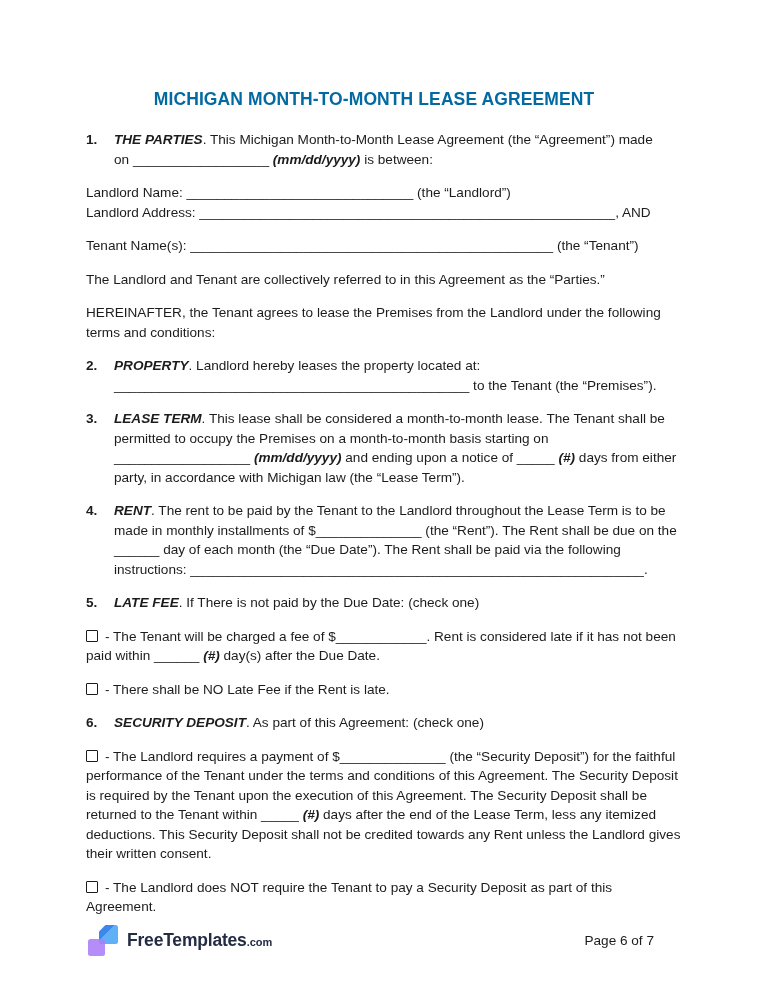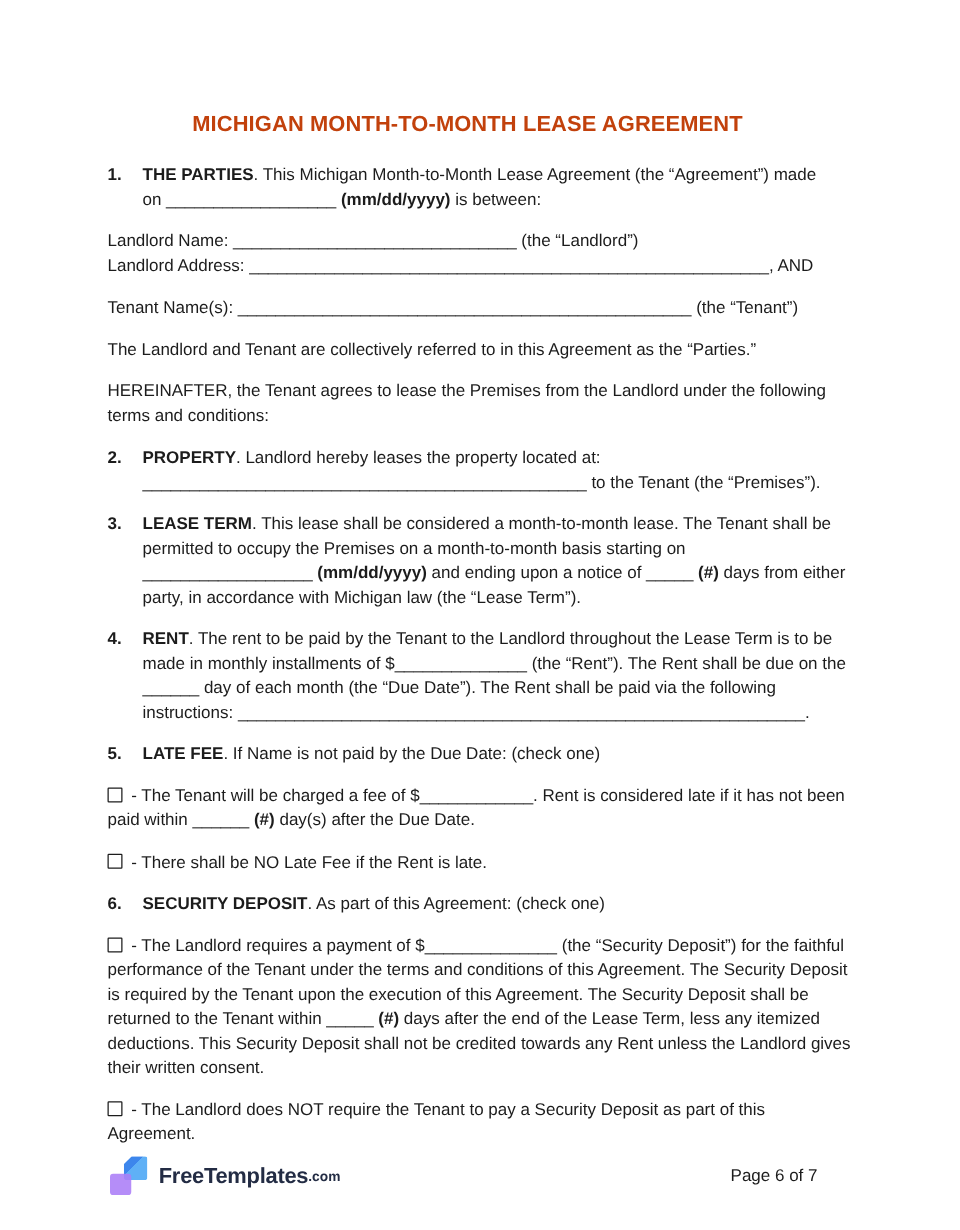--- a/index.html
+++ b/index.html
@@ -4,30 +4,30 @@
 <style>
   html,body{margin:0;padding:0;background:#ffffff;}
   .page{
     width:768px;height:984px;position:relative;background:#ffffff;
     font-family:"Liberation Sans",sans-serif;
     font-size:13.6px;line-height:19.5px;color:#1c1c1c;
     overflow:hidden;
   }
   .title{
     margin:0;padding:88px 60px 0 40px;text-align:center;
-    font-size:17.5px;line-height:22px;font-weight:bold;color:#c2410c;
+    font-size:17.5px;line-height:22px;font-weight:bold;color:#0369a1;
     letter-spacing:.1px;
   }
   .content{padding:20px 86px 0 86px;}
   .blk{margin-top:14px;}
   .blk:first-child{margin-top:0;}
   .numbered{position:relative;padding-left:28px;}
   .numbered .num{position:absolute;left:0;top:0;font-weight:bold;}
   .para,.checkbox{}
-  .b{font-weight:bold;}
+  .b{font-weight:bold;font-style:italic;}
   .cb{
     display:inline-block;width:10px;height:10px;
     border:1.6px solid #1c1c1c;border-radius:1px;
     margin-right:7px;vertical-align:-1px;background:#fff;
   }
   .footer{
     position:absolute;left:88px;right:86px;bottom:28px;
     display:flex;align-items:center;justify-content:space-between;
   }
   .brand{display:flex;align-items:center;}
@@ -53,21 +53,21 @@
 
   <main class="content" id="doc-blocks">
       <div class="blk numbered"><span class="num">1.</span><span class="txt"><span class="b">THE PARTIES</span><span>. This Michigan Month-to-Month Lease Agreement (the “Agreement”) made on&nbsp;__________________ </span><span class="b">(mm/dd/yyyy)</span><span> is between:</span></span></div>
       <div class="blk para"><span class="txt"><span>Landlord Name: ______________________________ (the “Landlord”)</span><br><span>Landlord Address: _______________________________________________________, AND</span></span></div>
       <div class="blk para"><span class="txt"><span>Tenant Name(s): ________________________________________________ (the “Tenant”)</span></span></div>
       <div class="blk para"><span class="txt"><span>The Landlord and Tenant are collectively referred to in this Agreement as the “Parties.”</span></span></div>
       <div class="blk para"><span class="txt"><span>HEREINAFTER, the Tenant agrees to lease the Premises from the Landlord under the following terms and conditions:</span></span></div>
       <div class="blk numbered"><span class="num">2.</span><span class="txt"><span class="b">PROPERTY</span><span>. Landlord hereby leases the property located at:</span><br><span>_______________________________________________ to the Tenant (the “Premises”).</span></span></div>
       <div class="blk numbered"><span class="num">3.</span><span class="txt"><span class="b">LEASE TERM</span><span>. This lease shall be considered a month-to-month lease. The Tenant shall be permitted to occupy the Premises on a month-to-month basis starting on __________________ </span><span class="b">(mm/dd/yyyy)</span><span> and ending upon a notice of _____ </span><span class="b">(#)</span><span> days from either party, in accordance with Michigan law (the “Lease Term”).</span></span></div>
       <div class="blk numbered"><span class="num">4.</span><span class="txt"><span class="b">RENT</span><span>. The rent to be paid by the Tenant to the Landlord throughout the Lease Term is to be made in monthly installments of $______________ (the “Rent”). The Rent shall be due on the ______ day of each month (the “Due Date”). The Rent shall be paid via the following instructions: ____________________________________________________________.</span></span></div>
-      <div class="blk numbered"><span class="num">5.</span><span class="txt"><span class="b">LATE FEE</span><span>. If Name is not paid by the Due Date: (check one)</span></span></div>
+      <div class="blk numbered"><span class="num">5.</span><span class="txt"><span class="b">LATE FEE</span><span>. If There is not paid by the Due Date: (check one)</span></span></div>
       <div class="blk checkbox"><span class="cb"></span><span class="txt"><span>- The Tenant will be charged a fee of $____________. Rent is considered late if it has not been paid within ______ </span><span class="b">(#)</span><span> day(s) after the Due Date.</span></span></div>
       <div class="blk checkbox"><span class="cb"></span><span class="txt"><span>- There shall be NO Late Fee if the Rent is late.</span></span></div>
       <div class="blk numbered"><span class="num">6.</span><span class="txt"><span class="b">SECURITY DEPOSIT</span><span>. As part of this Agreement: (check one)</span></span></div>
       <div class="blk checkbox"><span class="cb"></span><span class="txt"><span>- The Landlord requires a payment of $______________ (the “Security Deposit”) for the faithful performance of the Tenant under the terms and conditions of this Agreement. The Security Deposit is required by the Tenant upon the execution of this Agreement. The Security Deposit shall be returned to the Tenant within _____ </span><span class="b">(#)</span><span> days after the end of the Lease Term, less any itemized deductions. This Security Deposit shall not be credited towards any Rent unless the Landlord gives their written consent.</span></span></div>
       <div class="blk checkbox"><span class="cb"></span><span class="txt"><span>- The Landlord does NOT require the Tenant to pay a Security Deposit as part of this Agreement.</span></span></div>
     </main>
 
   <footer class="footer">
     <div class="brand">
       <span class="logo">

